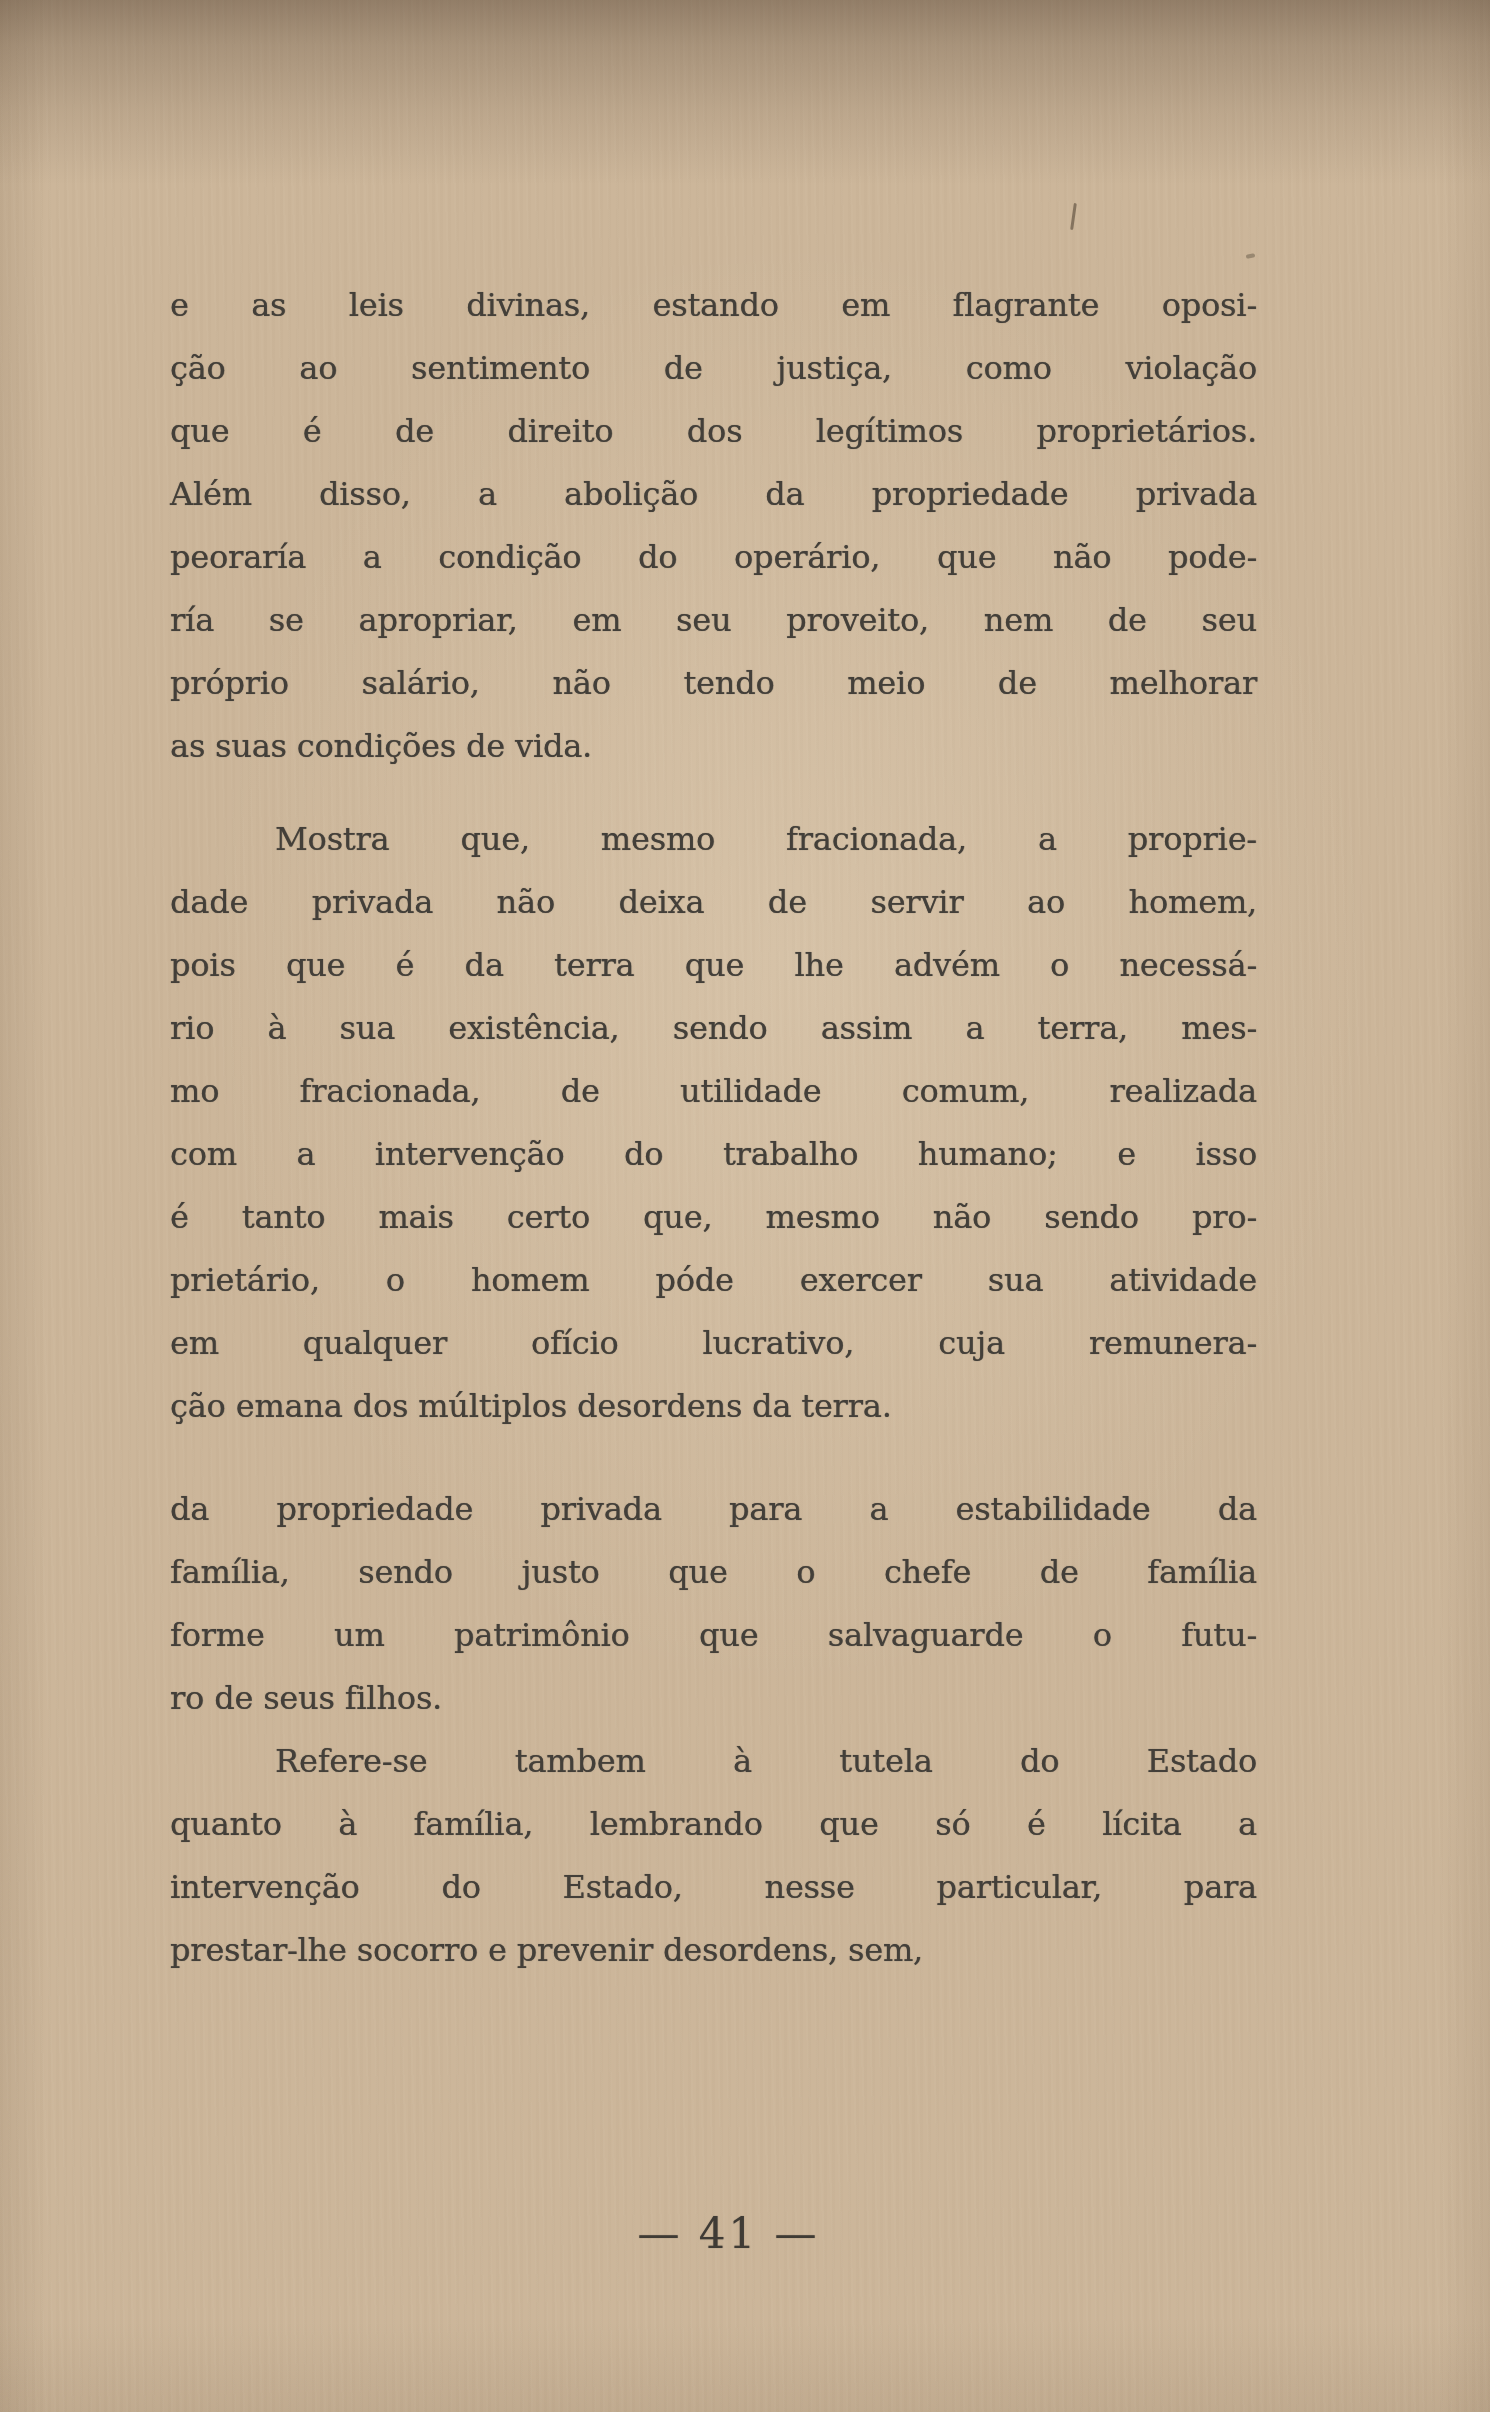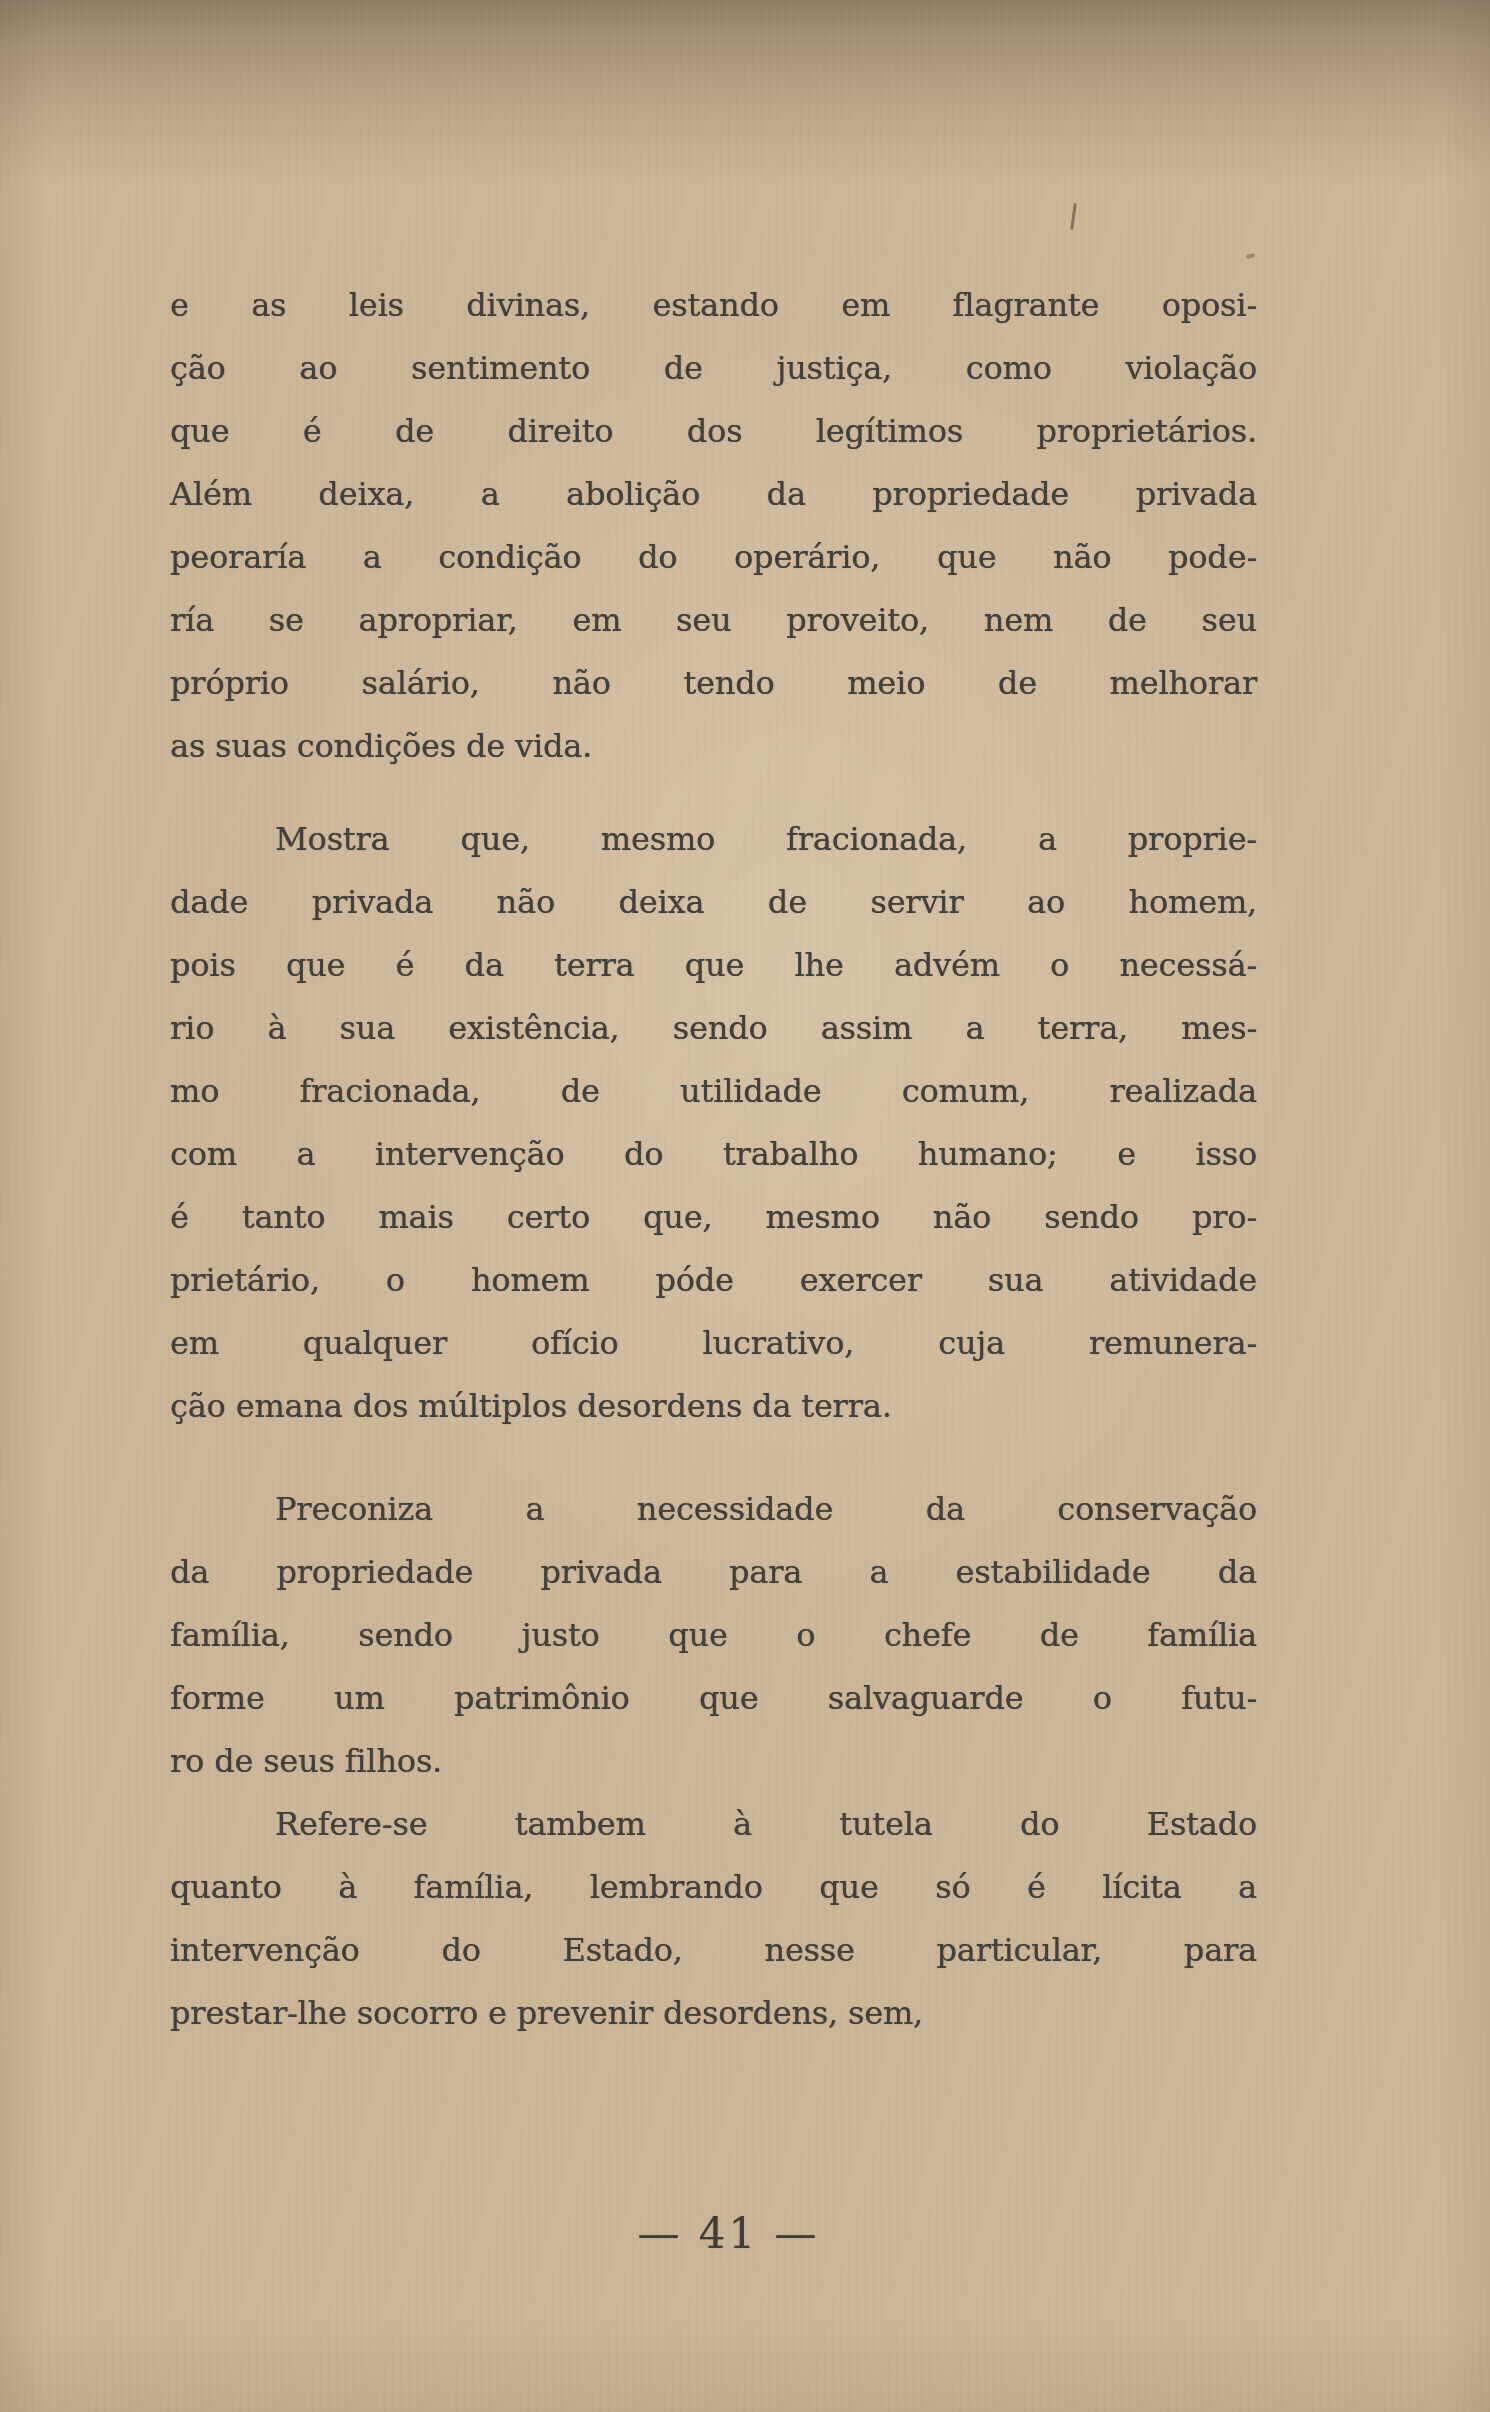--- a/index.html
+++ b/index.html
@@ -66,42 +66,41 @@
 
   <div class="artifact tick"></div>
   <div class="artifact speck"></div>
 
   <div class="text-block">
 
     <div class="para p1">
       <div class="line">e as leis divinas, estando em flagrante oposi-</div>
       <div class="line">ção ao sentimento de justiça, como violação</div>
       <div class="line">que é de direito dos legítimos proprietários.</div>
-      <div class="line">Além deixa, a abolição da propriedade privada</div>
+      <div class="line">Além disso, a abolição da propriedade privada</div>
       <div class="line">peoraría a condição do operário, que não pode-</div>
       <div class="line">ría se apropriar, em seu proveito, nem de seu</div>
       <div class="line">próprio salário, não tendo meio de melhorar</div>
       <div class="line last">as suas condições de vida.</div>
     </div>
 
     <div class="para p2">
       <div class="line first">Mostra que, mesmo fracionada, a proprie-</div>
       <div class="line">dade privada não deixa de servir ao homem,</div>
       <div class="line">pois que é da terra que lhe advém o necessá-</div>
       <div class="line">rio à sua existência, sendo assim a terra, mes-</div>
       <div class="line">mo fracionada, de utilidade comum, realizada</div>
       <div class="line">com a intervenção do trabalho humano; e isso</div>
       <div class="line">é tanto mais certo que, mesmo não sendo pro-</div>
       <div class="line">prietário, o homem póde exercer sua atividade</div>
       <div class="line">em qualquer ofício lucrativo, cuja remunera-</div>
       <div class="line last">ção emana dos múltiplos desordens da terra.</div>
     </div>
 
     <div class="para p3">
-      <div class="line first">Preconiza a necessidade da conservação</div>
       <div class="line">da propriedade privada para a estabilidade da</div>
       <div class="line">família, sendo justo que o chefe de família</div>
       <div class="line">forme um patrimônio que salvaguarde o futu-</div>
       <div class="line last">ro de seus filhos.</div>
     </div>
 
     <div class="para p4">
       <div class="line first">Refere-se tambem à tutela do Estado</div>
       <div class="line">quanto à família, lembrando que só é lícita a</div>
       <div class="line">intervenção do Estado, nesse particular, para</div>

